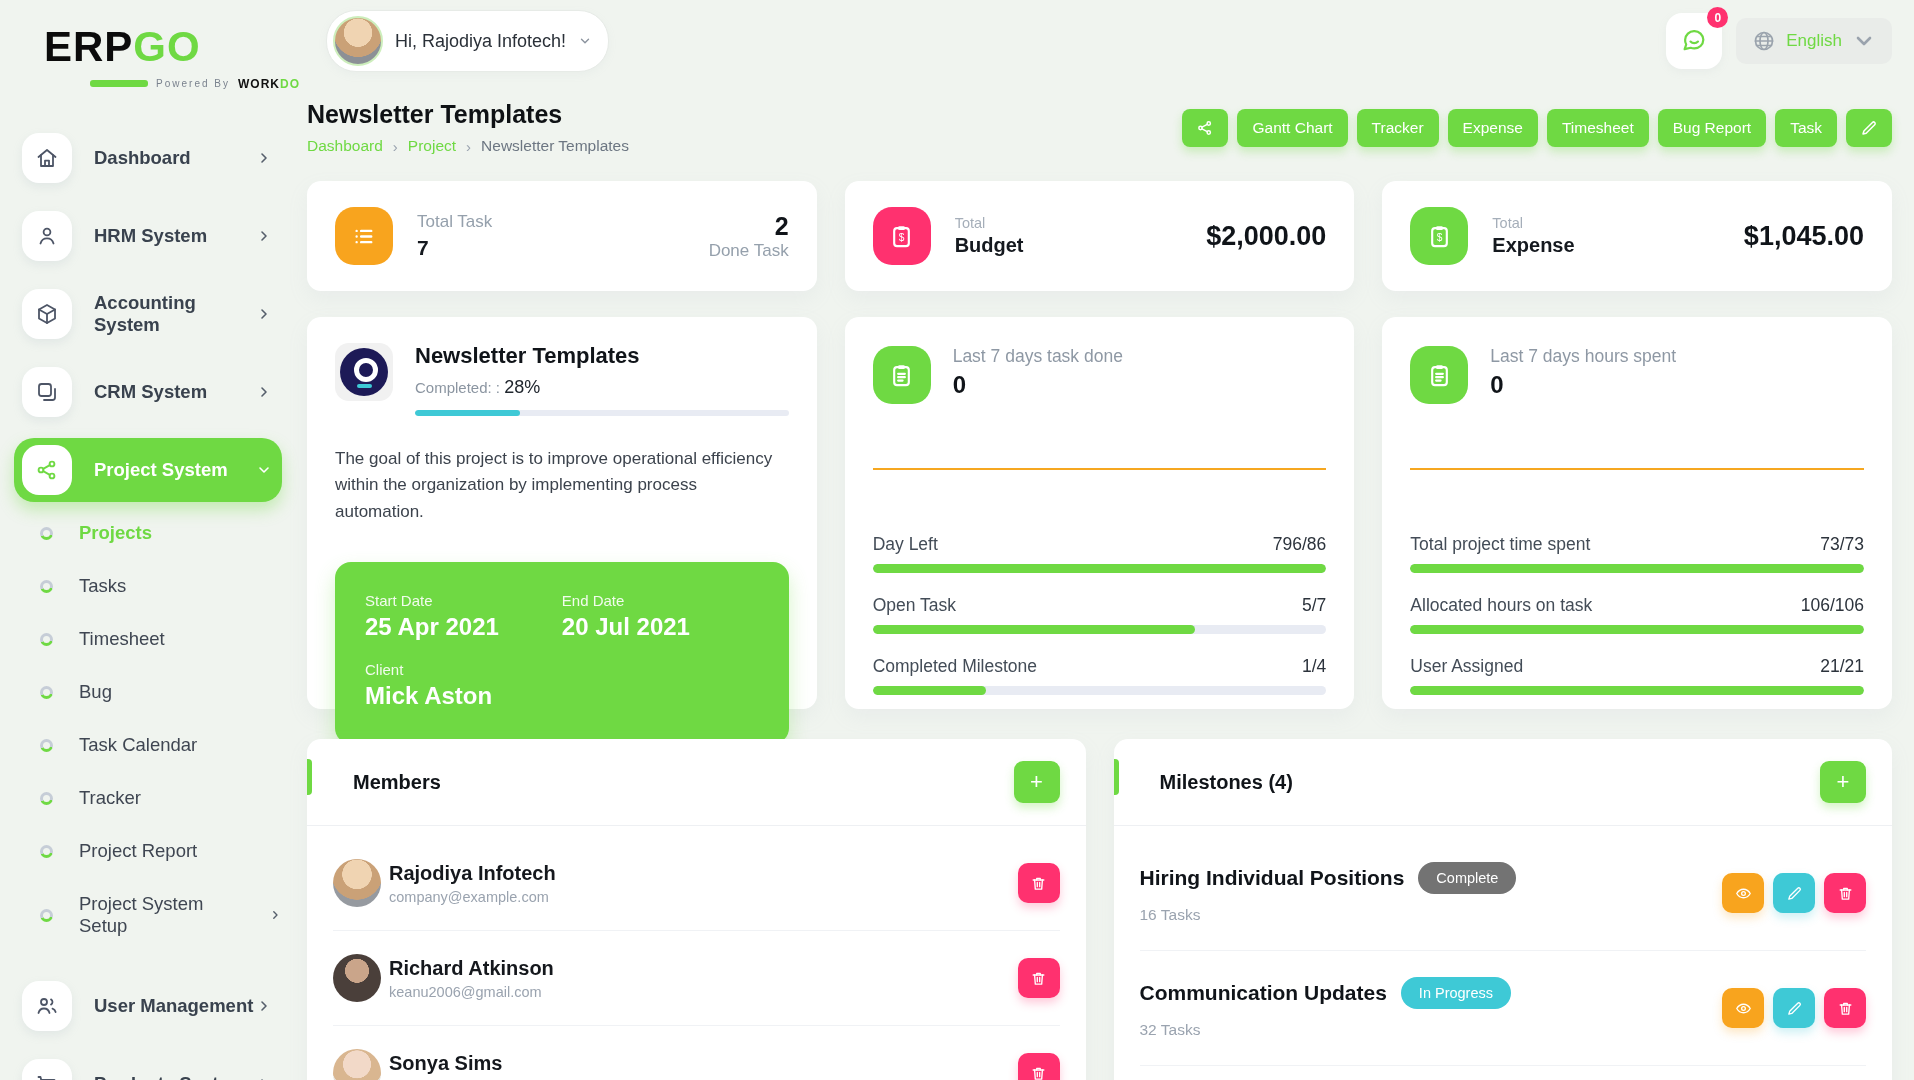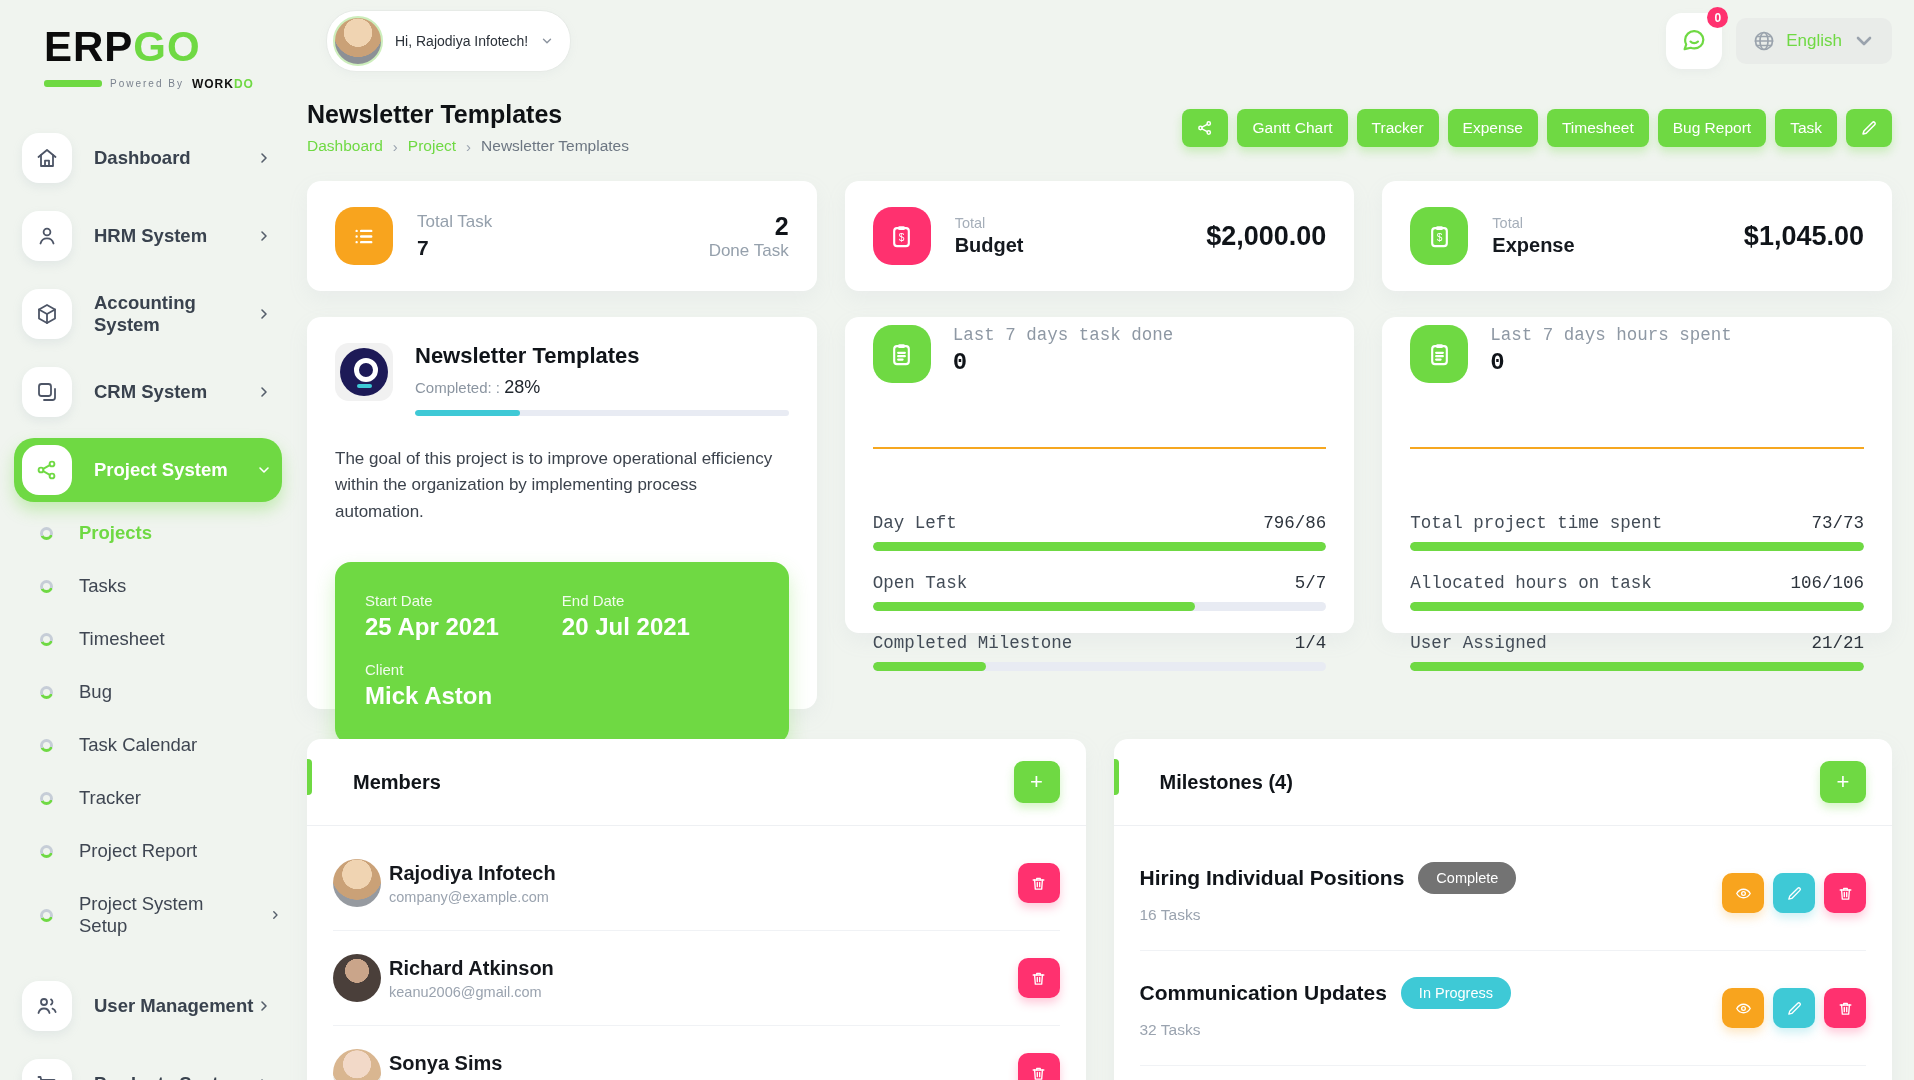--- a/index.html
+++ b/index.html
@@ -6,21 +6,21 @@
   body{background:#eef2ee;font-family:"Liberation Sans",sans-serif;}
   .app{position:relative;width:1914px;height:1080px;background:#f0f4ef;overflow:hidden;color:#141821;}
   svg{display:block;}
 
   
   .sidebar{position:absolute;left:0;top:0;width:300px;height:1080px;padding:20px 0 0 0;box-sizing:border-box;}
   .logo{padding:6px 0 0 44px;}
   .logo-row{font-weight:bold;font-size:42px;letter-spacing:1px;line-height:1;}
   .logo-erp{color:#0b0b0b;}
   .logo-go{color:#6fd943;}
-  .logo-sub{display:flex;align-items:center;gap:8px;margin-top:6px;}
+  .logo-sub{display:flex;align-items:center;gap:8px;margin-top:6px;justify-content:flex-end;}
   .logo-bar{width:58px;height:7px;background:#6fd943;border-radius:3px;}
   .logo-powered{font-size:10px;color:#7a828e;letter-spacing:2px;}
   .logo-work{font-weight:bold;color:#111;font-size:12px;letter-spacing:1px;}
   .logo-do{font-weight:bold;color:#6fd943;font-size:12px;letter-spacing:1px;}
   .nav{margin-top:34px;padding:0 18px 0 14px;}
   .nav-item{display:flex;align-items:center;padding:7px 10px 7px 8px;margin-bottom:14px;border-radius:20px;cursor:pointer;}
   .nav-ic{width:50px;height:50px;border-radius:17px;background:#fff;box-shadow:0 4px 10px rgba(160,175,190,.18);display:flex;align-items:center;justify-content:center;color:#4d5566;flex:none;}
   .nav-ic svg{width:24px;height:24px;}
   .nav-label{flex:1;margin-left:22px;font-size:18.5px;font-weight:600;color:#39424e;}
   .nav-chev{color:#555e6b;width:16px;height:16px;}
@@ -34,21 +34,21 @@
   .ring::after{content:"";position:absolute;inset:3px;background:#f0f4ef;border-radius:50%;}
   .sub-label{font-size:18.5px;color:#3f4652;}
   .sub-item.active .sub-label{color:#6fd943;font-weight:bold;}
   .sub-chev{color:#555e6b;width:14px;height:14px;margin-left:2px;}
 
   
   .topbar{position:absolute;left:326px;top:10px;right:22px;display:flex;align-items:center;justify-content:space-between;}
   .user-chip{display:flex;align-items:center;background:#fff;border:1px solid #e7ebe7;border-radius:30px;padding:5px 16px 5px 6px;gap:12px;cursor:pointer;box-shadow:0 3px 8px rgba(170,180,190,.08);}
   .avatar{border-radius:50%;flex:none;}
   .chip-avatar{width:46px;height:46px;border:2px solid #cdeebc;background:radial-gradient(circle at 50% 32%,#f0d4b2 0 36%,#caa177 37% 62%,#8c9096 63% 100%);}
-  .chip-text{font-size:14px;color:#2a3038;}
+  .chip-text{font-size:18px;color:#2a3038;}
   .chip-chev{color:#8b939e;width:14px;height:14px;}
   .top-right{display:flex;align-items:center;gap:14px;}
   .notif{position:relative;width:56px;height:56px;background:#fff;border-radius:16px;display:flex;align-items:center;justify-content:center;cursor:pointer;box-shadow:0 3px 8px rgba(170,180,190,.10);}
   .notif svg{width:28px;height:28px;color:#6fd943;}
   .notif-badge{position:absolute;top:-6px;right:-6px;min-width:21px;height:21px;border-radius:11px;background:#ff316f;color:#fff;font-size:12px;display:flex;align-items:center;justify-content:center;font-weight:bold;}
   .lang-pill{display:flex;align-items:center;gap:10px;background:#e9ece9;border-radius:10px;height:46px;padding:0 16px;cursor:pointer;}
   .lang-pill svg{width:24px;height:24px;color:#9aa3ad;}
   .lang-label{color:#6fd943;font-size:17px;}
   .lang-chev{color:#828a94;width:13px;height:13px;}
 
@@ -99,21 +99,21 @@
   .proj-completed b{font-size:18px;color:#20262e;font-weight:normal;}
   .proj-bar{margin-top:12px;height:6px;background:#e8ebf3;border-radius:4px;overflow:hidden;}
   .proj-bar-fill{height:100%;background:#3ec9d6;border-radius:4px;}
   .proj-desc{margin-top:30px;font-size:17px;line-height:1.55;color:#3c434d;max-width:480px;}
   .date-panel{margin-top:37px;background:#6fd943;border-radius:16px;padding:30px 30px 34px 30px;color:#fff;box-shadow:0 10px 20px rgba(111,217,67,.3);}
   .date-grid{display:grid;grid-template-columns:1fr 1fr;row-gap:20px;}
   .dp-label{font-size:15px;color:rgba(255,255,255,.9);}
   .dp-value{font-size:24px;font-weight:bold;margin-top:4px;}
 
   
-  .sum-card{padding:8px 28px;height:316px;font-family:Liberation Mono, monospace;}
+  .sum-card{padding:29px 28px;height:392px;}
   .sum-top{display:flex;gap:22px;align-items:flex-start;}
   .sum-label{font-size:17.5px;color:#8e98a4;}
   .sum-value{font-size:24px;font-weight:bold;color:#101419;margin-top:4px;}
   .sum-chart{margin-top:64px;border-top:2px solid #f6a720;}
   .sum-rows{margin-top:64px;}
   .sum-row{margin-bottom:22px;}
   .sum-row-head{display:flex;justify-content:space-between;font-size:17.5px;color:#434c57;margin-bottom:9px;}
   .sum-row-val{color:#2c333c;}
   .track{height:9px;background:#e8ebf3;border-radius:5px;overflow:hidden;}
   .fill{height:100%;background:#6fd943;border-radius:5px;}

